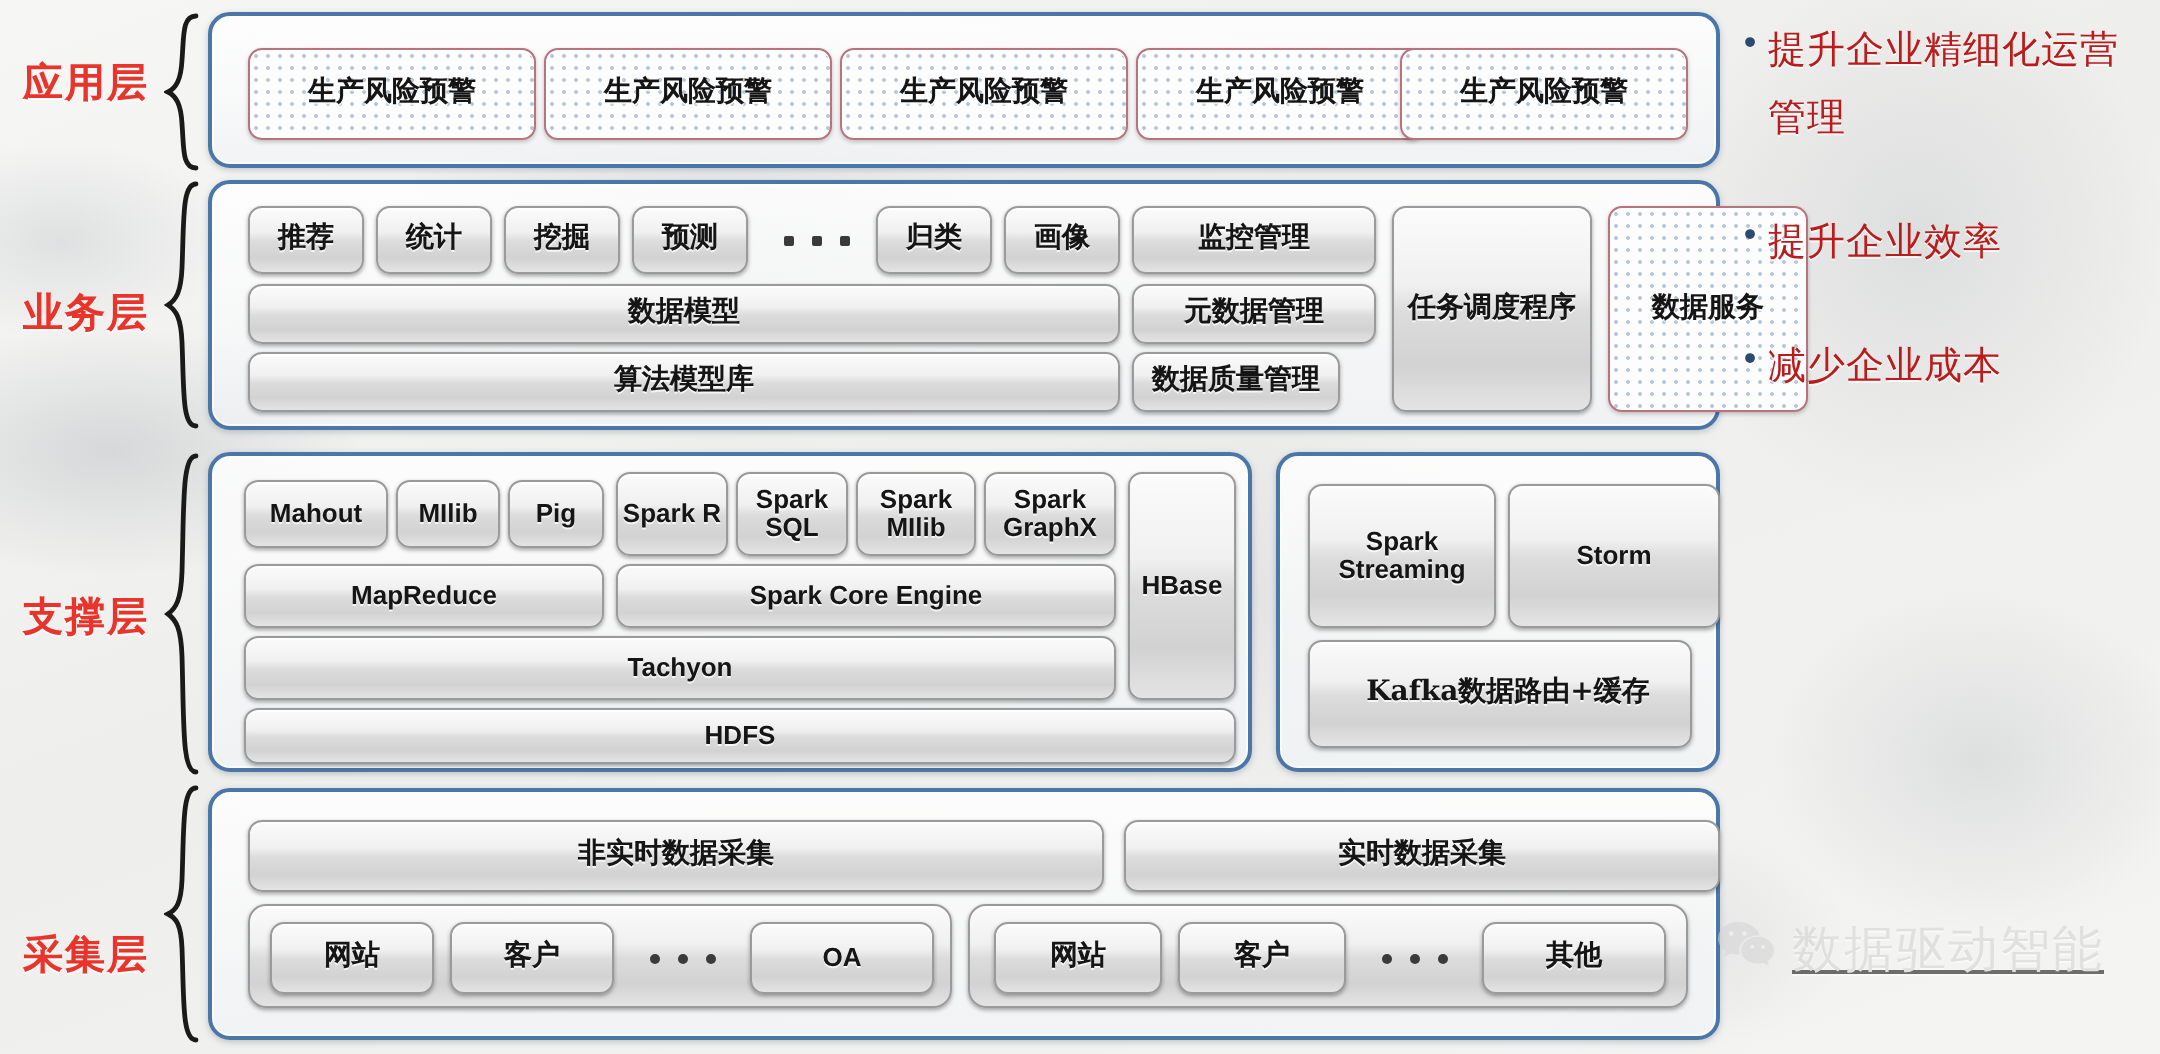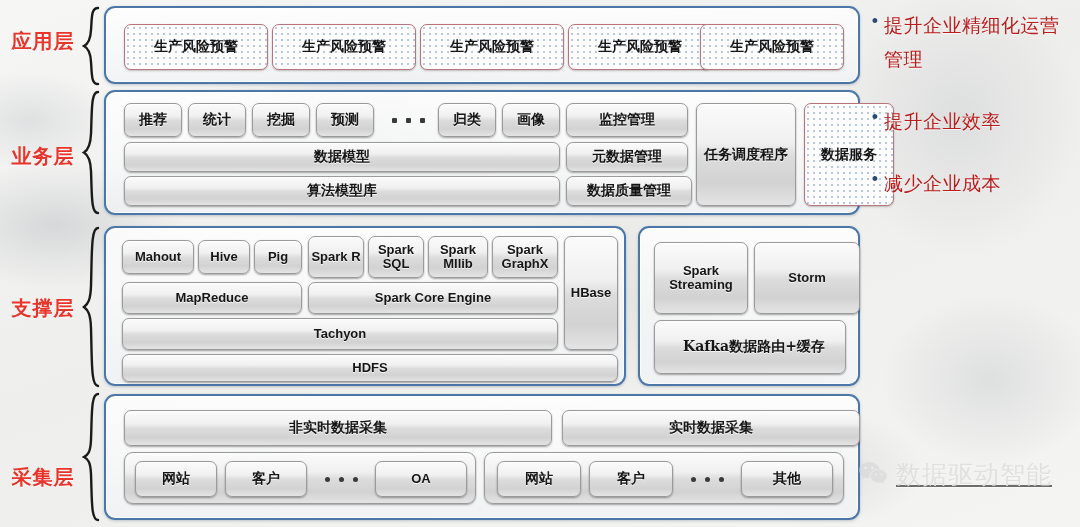--- a/index.html
+++ b/index.html
@@ -249,40 +249,40 @@
   <div class="chip cn" style="position:absolute; left:18px; top:84px; width:436px; height:30px;">
     <span>算法模型库</span>
   </div>
 
   <div class="chip cn" style="position:absolute; left:460px; top:11px; width:122px; height:34px;">
     <span>监控管理</span>
   </div>
   <div class="chip cn" style="position:absolute; left:460px; top:50px; width:122px; height:30px;">
     <span>元数据管理</span>
   </div>
-  <div class="chip cn" style="position:absolute; left:460px; top:84px; width:126px; height:30px;">
+  <div class="chip cn" style="position:absolute; left:460px; top:84px; width:104px; height:30px;">
     <span>数据质量管理</span>
   </div>
 
   <div class="chip cn" style="position:absolute; left:590px; top:11px; width:100px; height:103px;">
     <span>任务调度程序</span>
   </div>
 
-  <div class="chip cn dotted" style="position:absolute; left:698px; top:11px; width:90px; height:103px;">
+  <div class="chip cn dotted" style="position:absolute; left:698px; top:11px; width:100px; height:103px;">
     <span>数据服务</span>
   </div>
 </div>
 
 <div class="layer-box" style="left:104px; top:226px; width:522px; height:160px;">
 
   <div class="chip en" style="position:absolute; left:16px; top:12px; width:72px; height:34px;">
     <span>Mahout</span>
   </div>
   <div class="chip en" style="position:absolute; left:92px; top:12px; width:52px; height:34px;">
-    <span>Hive</span>
+    <span>MIlib</span>
   </div>
   <div class="chip en" style="position:absolute; left:148px; top:12px; width:48px; height:34px;">
     <span>Pig</span>
   </div>
   <div class="chip en" style="position:absolute; left:202px; top:8px; width:56px; height:42px;">
     <span>Spark R</span>
   </div>
   <div class="chip en" style="position:absolute; left:262px; top:8px; width:56px; height:42px;">
     <span>Spark SQL</span>
   </div>

